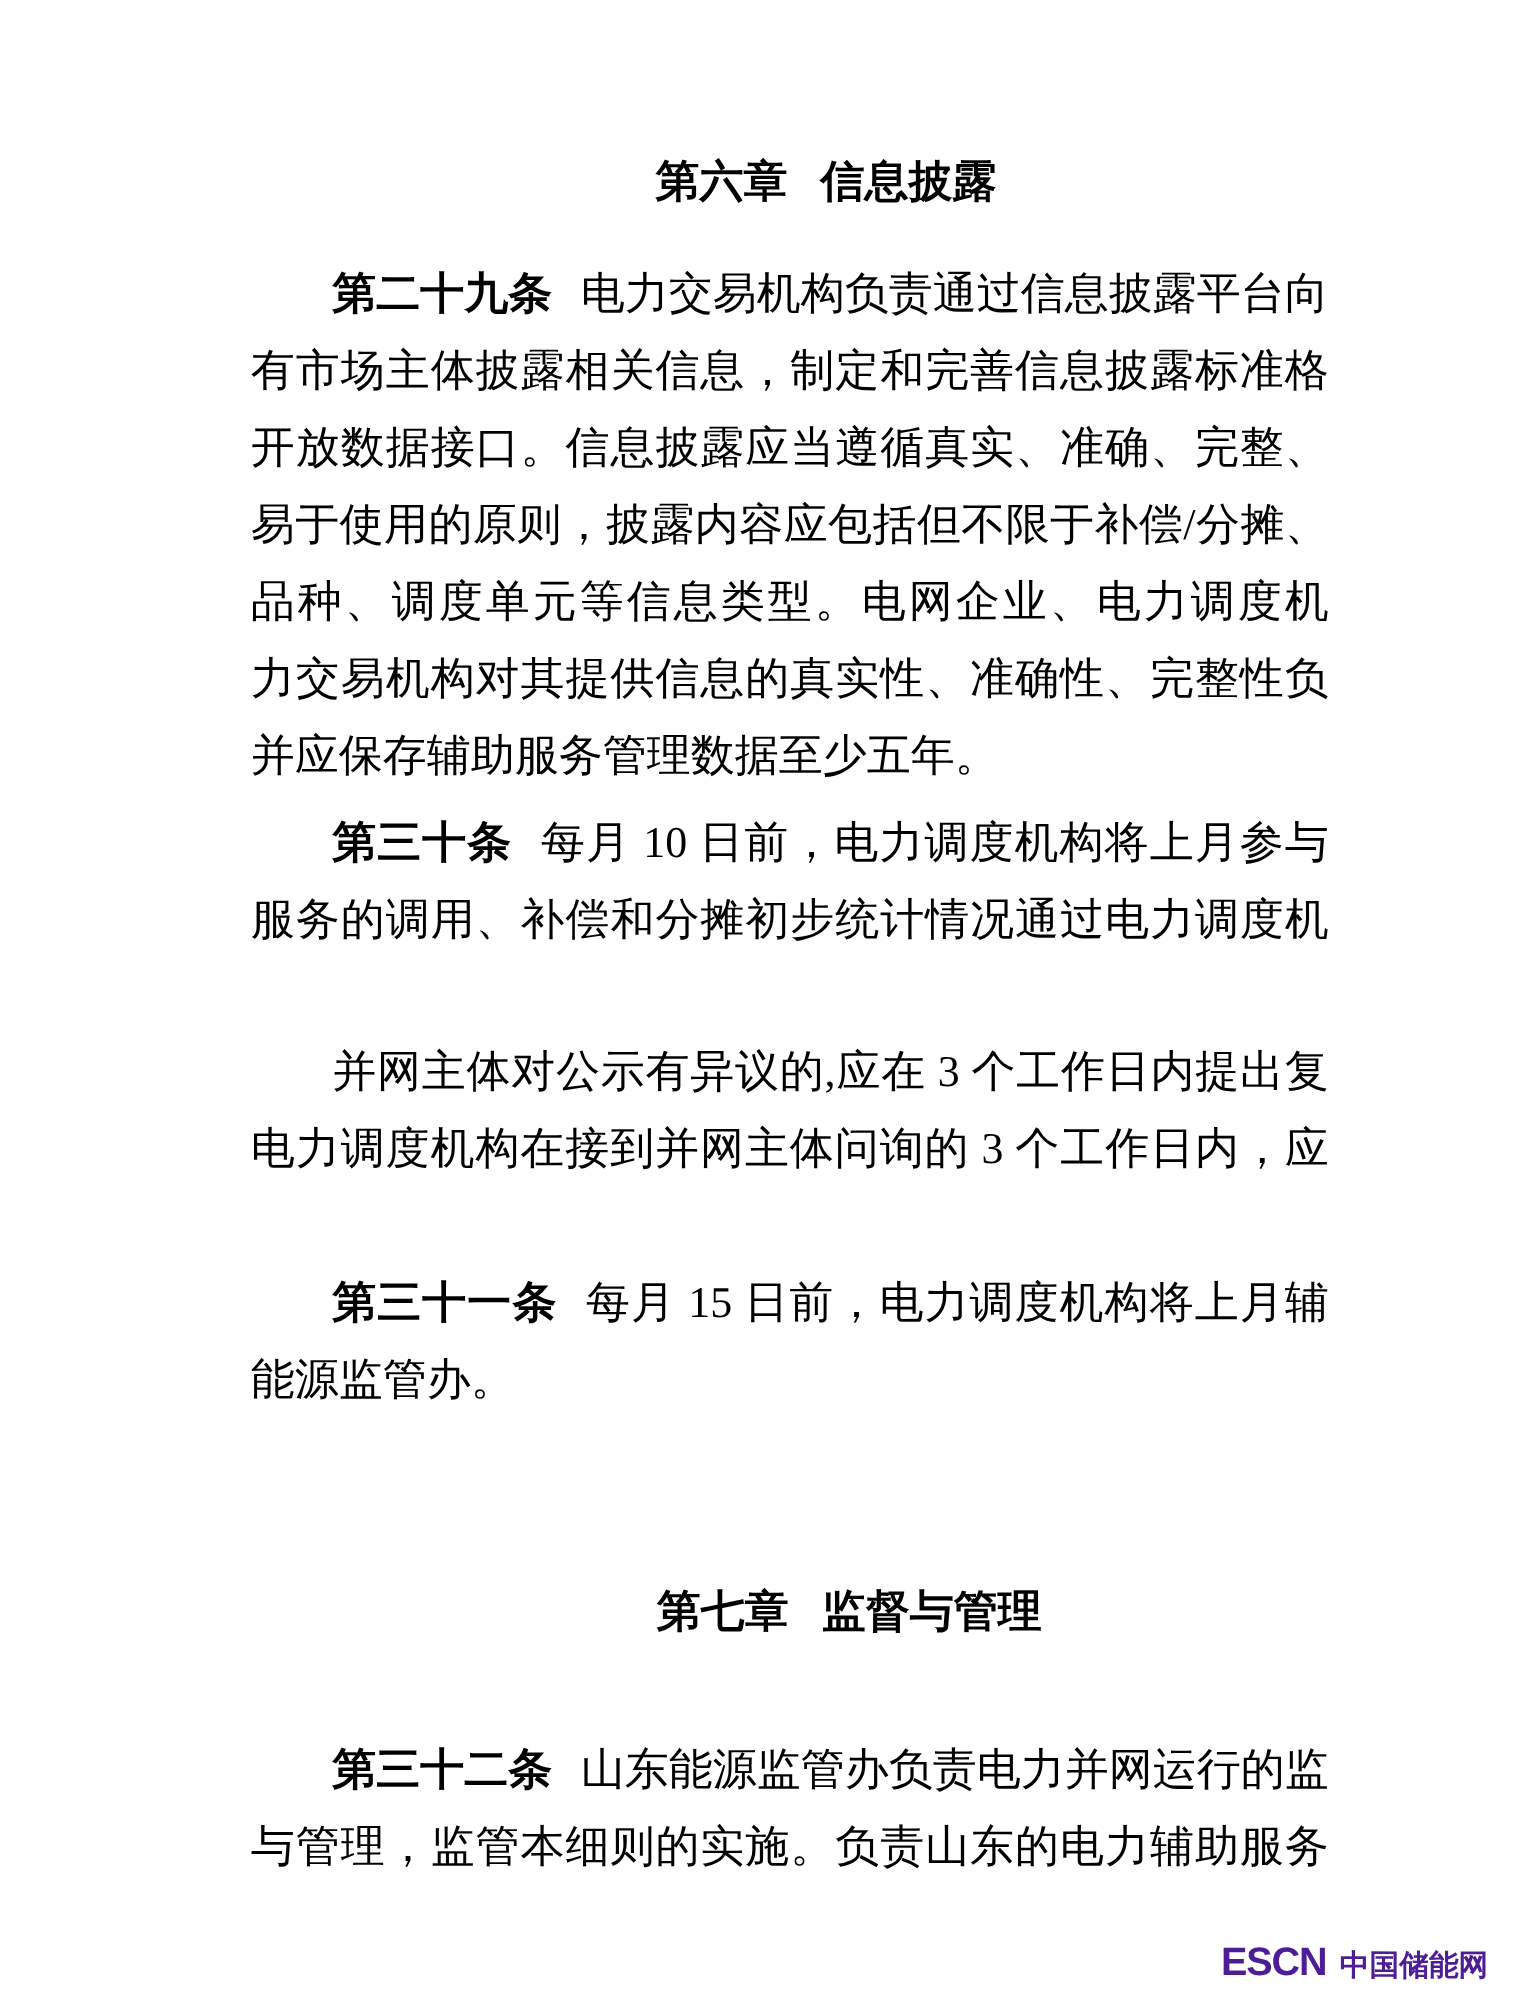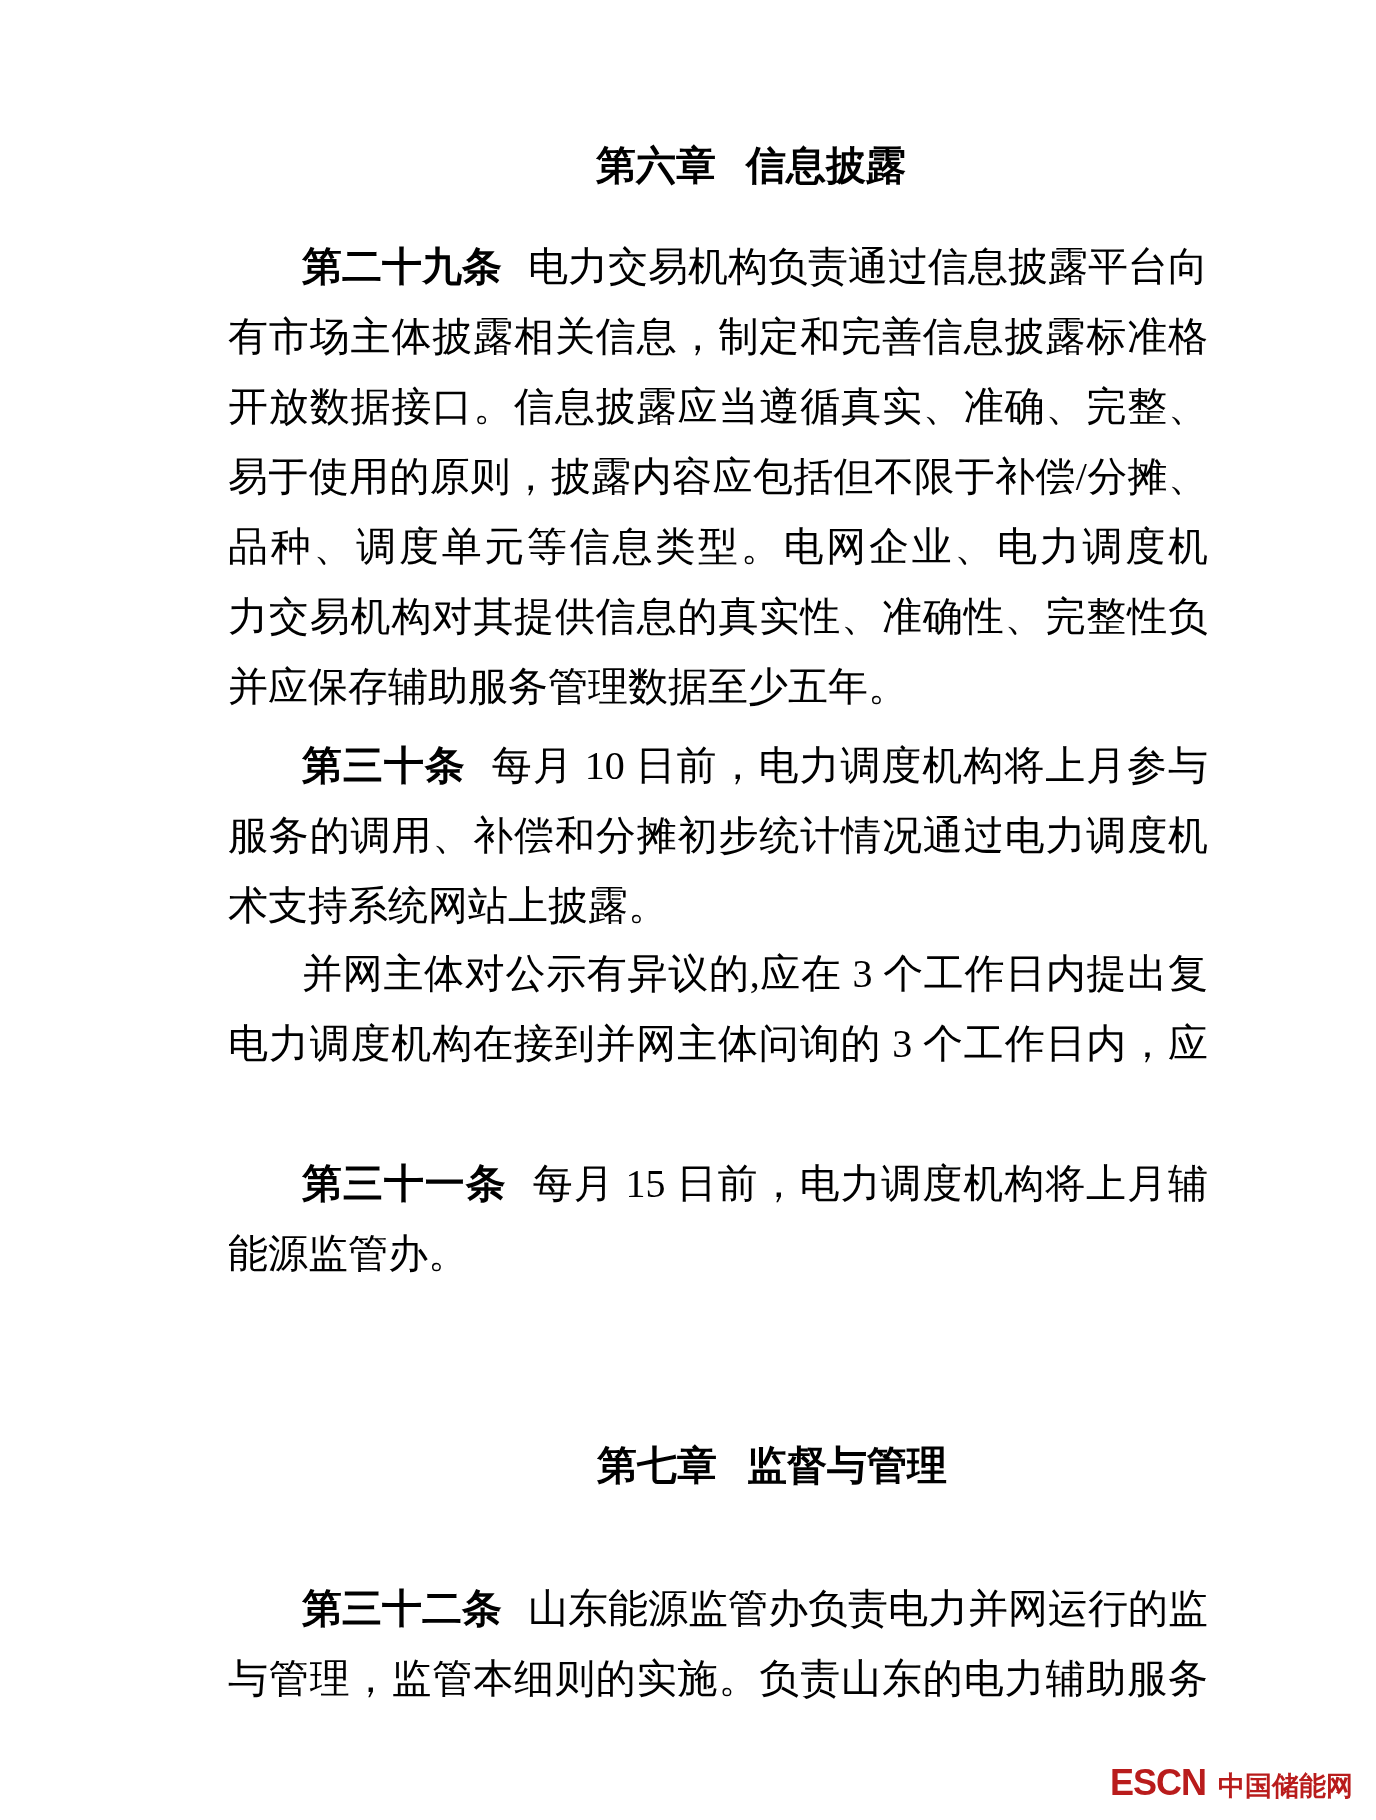--- a/index.html
+++ b/index.html
@@ -43,35 +43,35 @@
     height: 70px;
     line-height: 70px;
     text-align: justify;
     overflow: hidden;
     white-space: normal;
   }
   .jline::after { content: ""; display: inline-block; width: 100%; height: 0; }
   .indent { text-indent: 74px; }
   .num {
     font-weight: bold;
-    font-family: Liberation Serif, serif;
+    font-family: Liberation Sans, sans-serif;
     margin-right: 18px;
     margin-top: 32px;
   }
   .p-a29 { top: 216px; }
   .p-a30 { top: 715px; }
   .p-rev { top: 923px; }
   .p-a31 { top: 1133px; }
   .p-a32 { top: 1558px; }
   
   .logo {
     position: absolute;
     right: 23px;
     bottom: 20px;
-    color: #b91c1c;
+    color: #4c1d95;
     white-space: nowrap;
   }
   .logo-latin {
     font-family: "Liberation Sans", "DejaVu Sans", sans-serif;
     font-weight: 800;
     font-size: 36px;
     letter-spacing: -1px;
   }
   .logo-cjk {
     font-weight: bold;
@@ -92,21 +92,20 @@
     <div class="jline"><span>开放数据接口。信息披露应当遵循真实、准确、完整、及时、</span></div>
     <div class="jline"><span>易于使用的原则，披露内容应包括但不限于补偿/分摊、具体</span></div>
     <div class="jline"><span>品种、调度单元等信息类型。电网企业、电力调度机构、电</span></div>
     <div class="jline"><span>力交易机构对其提供信息的真实性、准确性、完整性负责，</span></div>
     <div class="line"><span>并应保存辅助服务管理数据至少五年。</span></div>
   </div>
 
   <div class="para p-a30">
     <div class="jline indent"><span class="num">第三十条</span><span>每月 10 日前，电力调度机构将上月参与辅助</span></div>
     <div class="jline"><span>服务的调用、补偿和分摊初步统计情况通过电力调度机构技</span></div>
-    <div class="line"><span>术支持系统网站上披露。</span></div>
   </div>
 
   <div class="para p-rev">
     <div class="jline indent"><span>并网主体对公示有异议的,应在 3 个工作日内提出复核。</span></div>
     <div class="jline"><span>电力调度机构在接到并网主体问询的 3 个工作日内，应进行</span></div>
   </div>
 
   <div class="para p-a31">
     <div class="jline indent"><span class="num">第三十一条</span><span>每月 15 日前，电力调度机构将上月辅助服</span></div>
     <div class="line"><span>能源监管办。</span></div>

